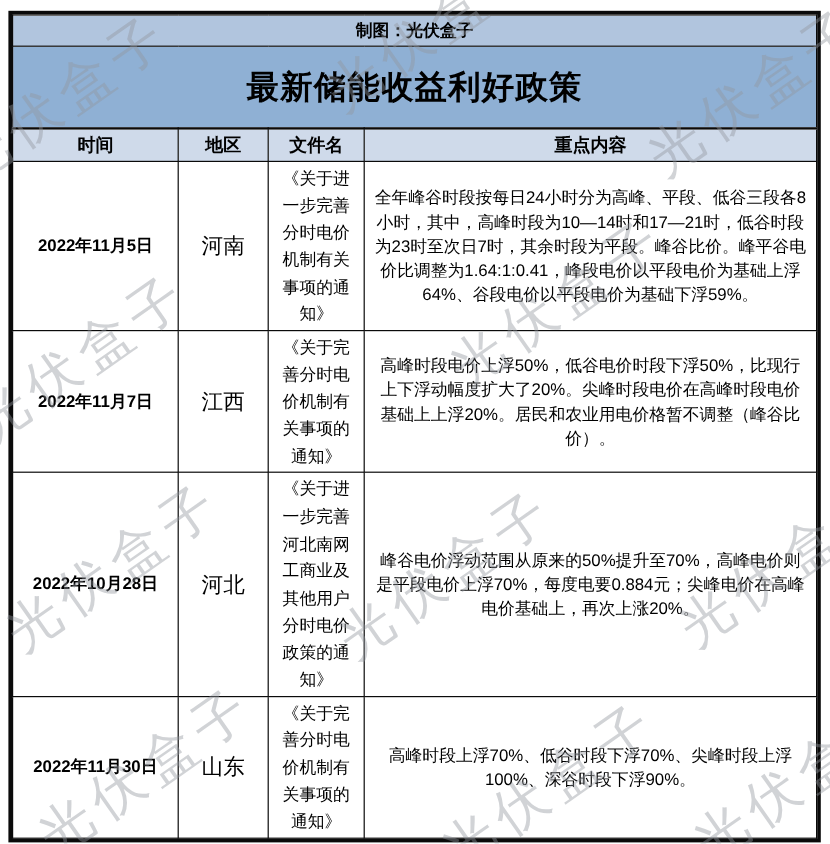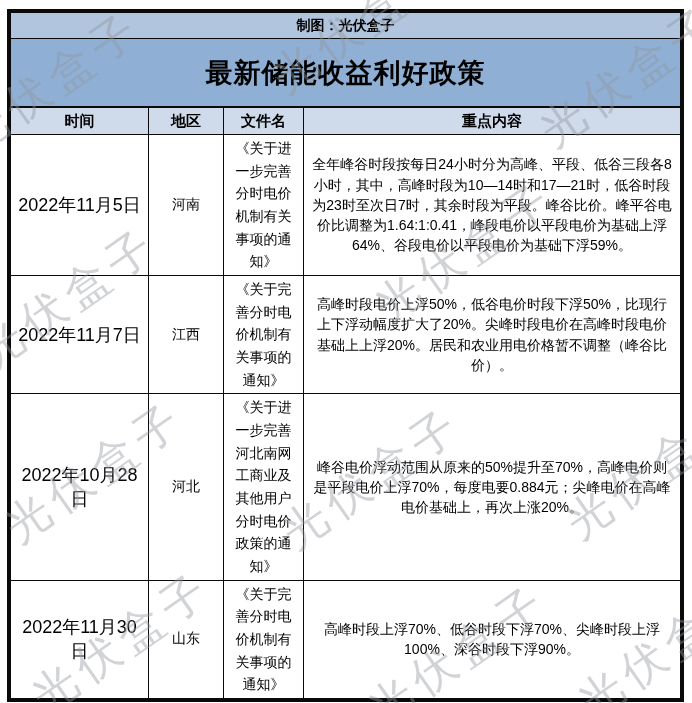--- a/index.html
+++ b/index.html
@@ -42,22 +42,22 @@
     height:21px;
     font-size:14px;
     font-weight:bold;
   }
   .head-row th{
     background:var(--header-bg,#CFDAEA);
     height:22px;
     font-size:15px;
     font-weight:bold;
   }
-  .date-cell{font-size:18px;}
-  .region-cell{font-size:14px;}
+  .date-cell{font-size:14px;font-weight:bold;}
+  .region-cell{font-size:18px;}
   .doc-cell{
     font-size:14px;
     line-height:1.62;
     padding:2px 7px;
     margin-top:13px;
   }
   .content-cell{
     font-size:14px;
     line-height:1.45;
     padding:2px 8px;

